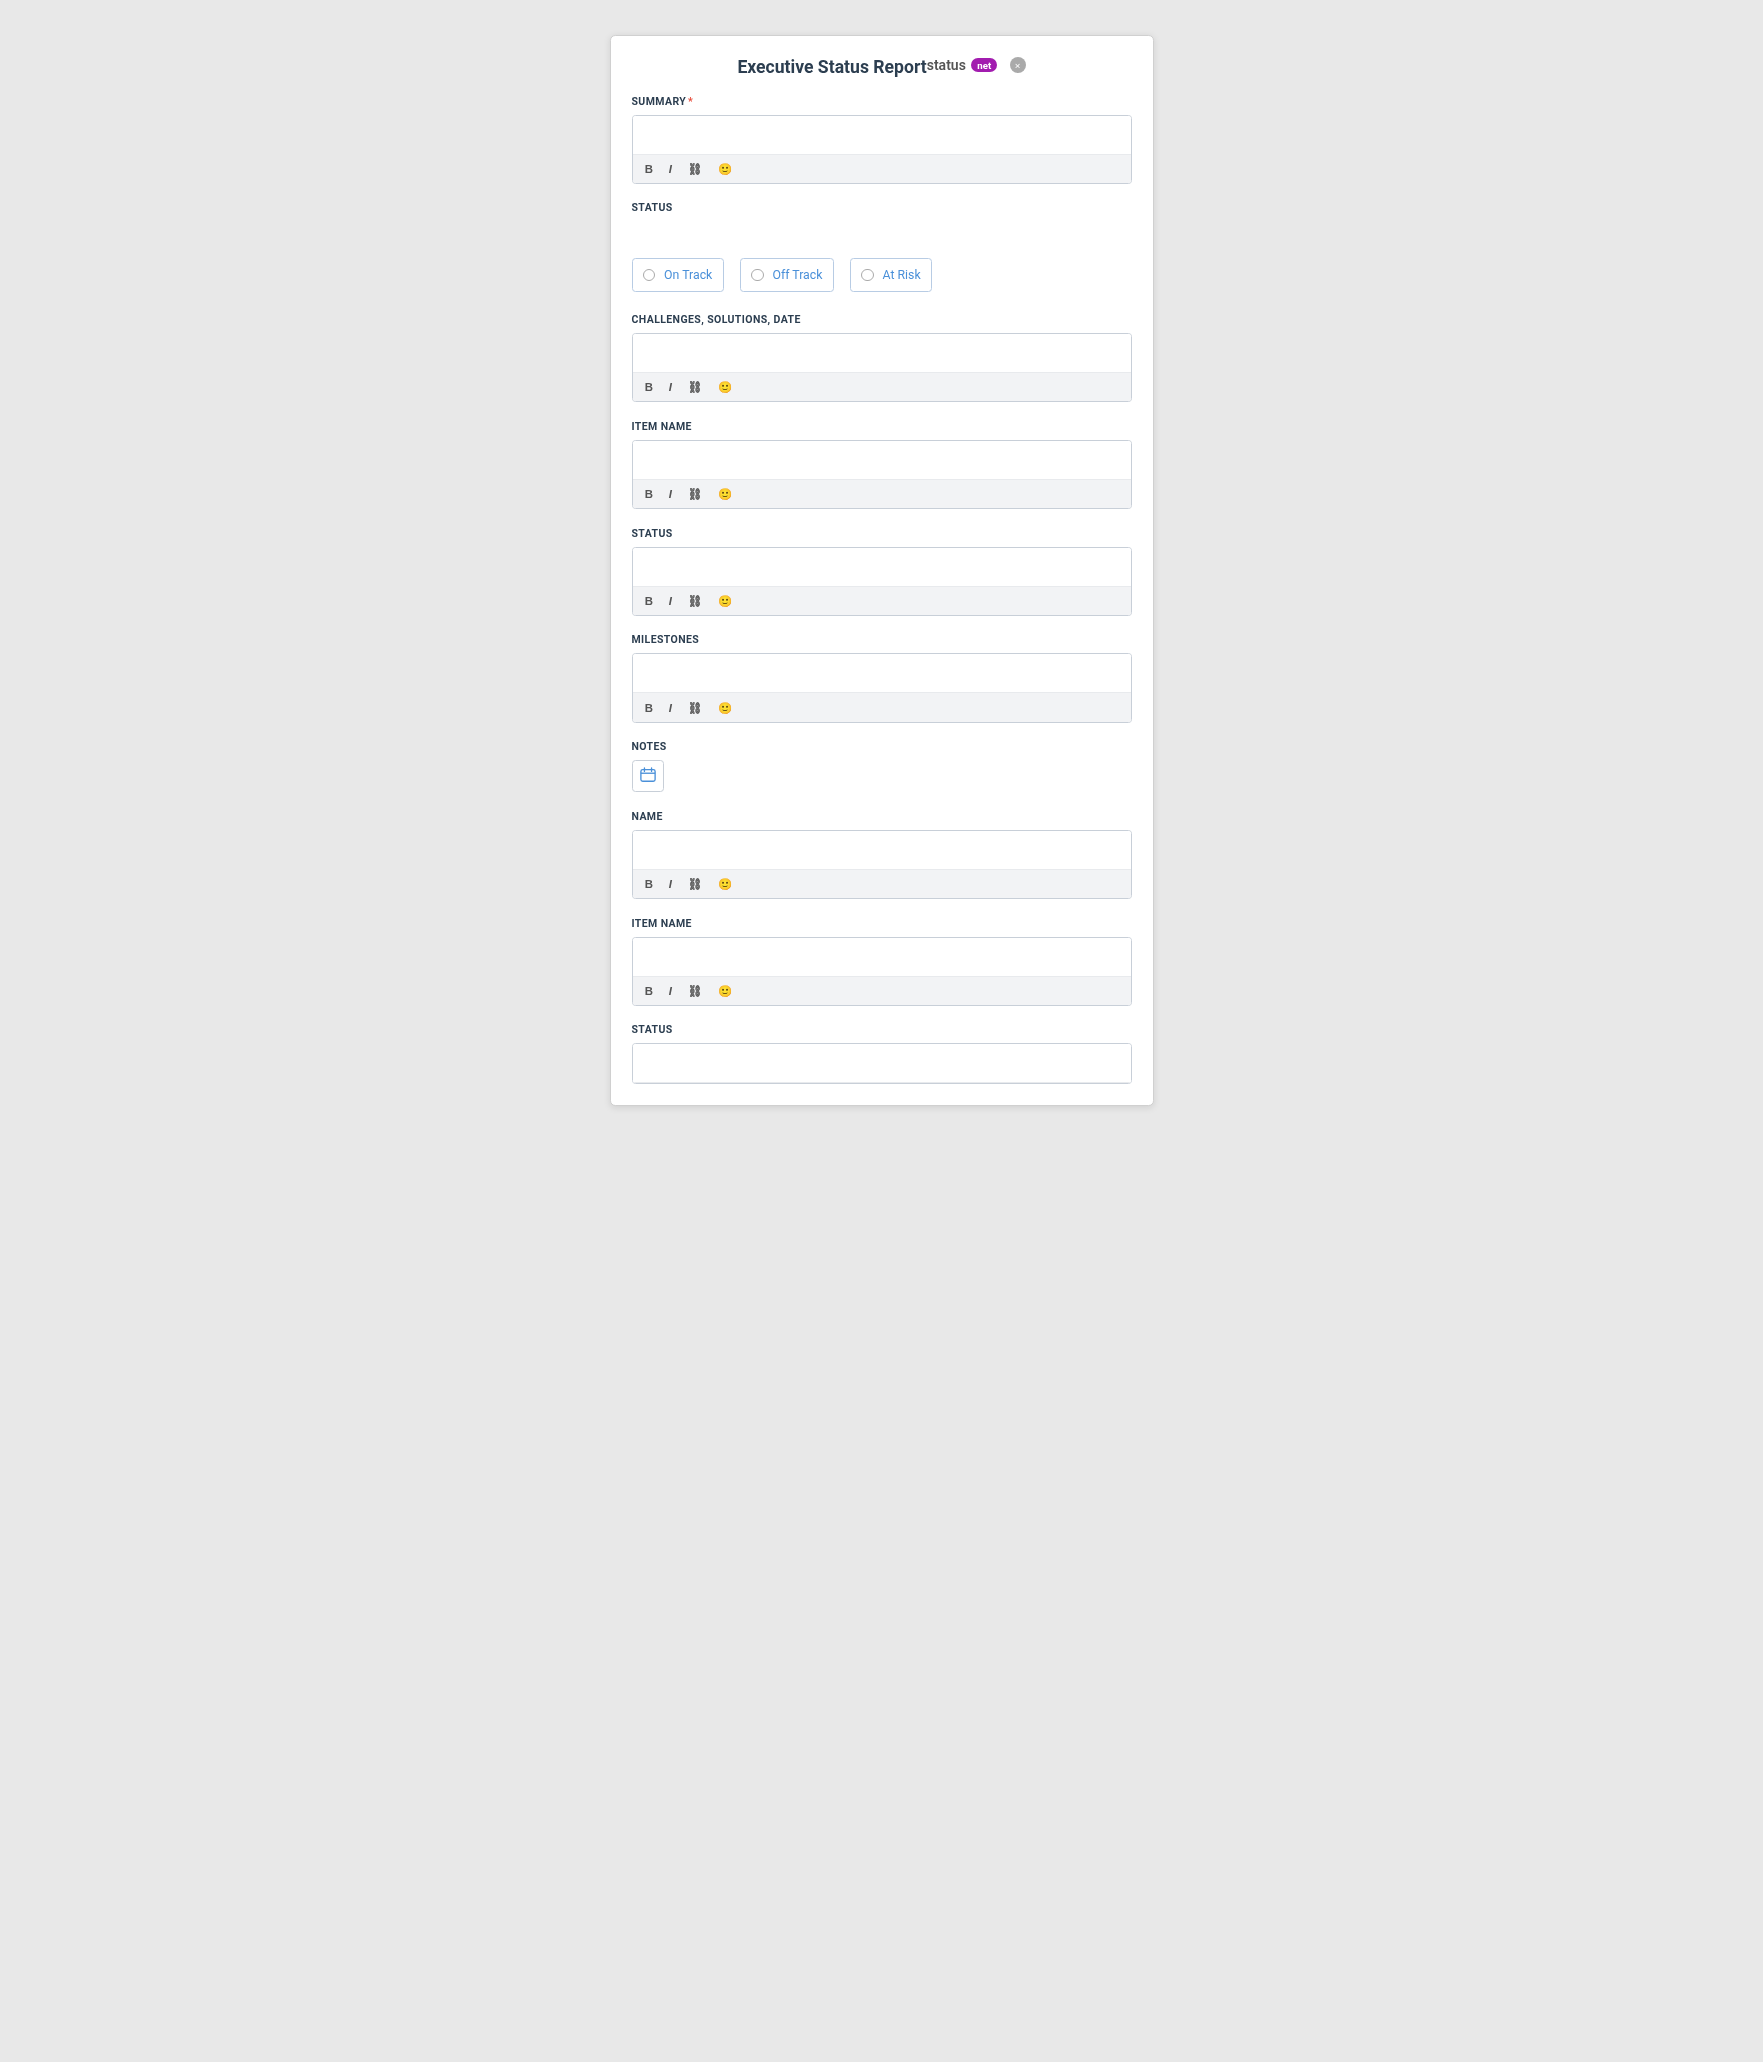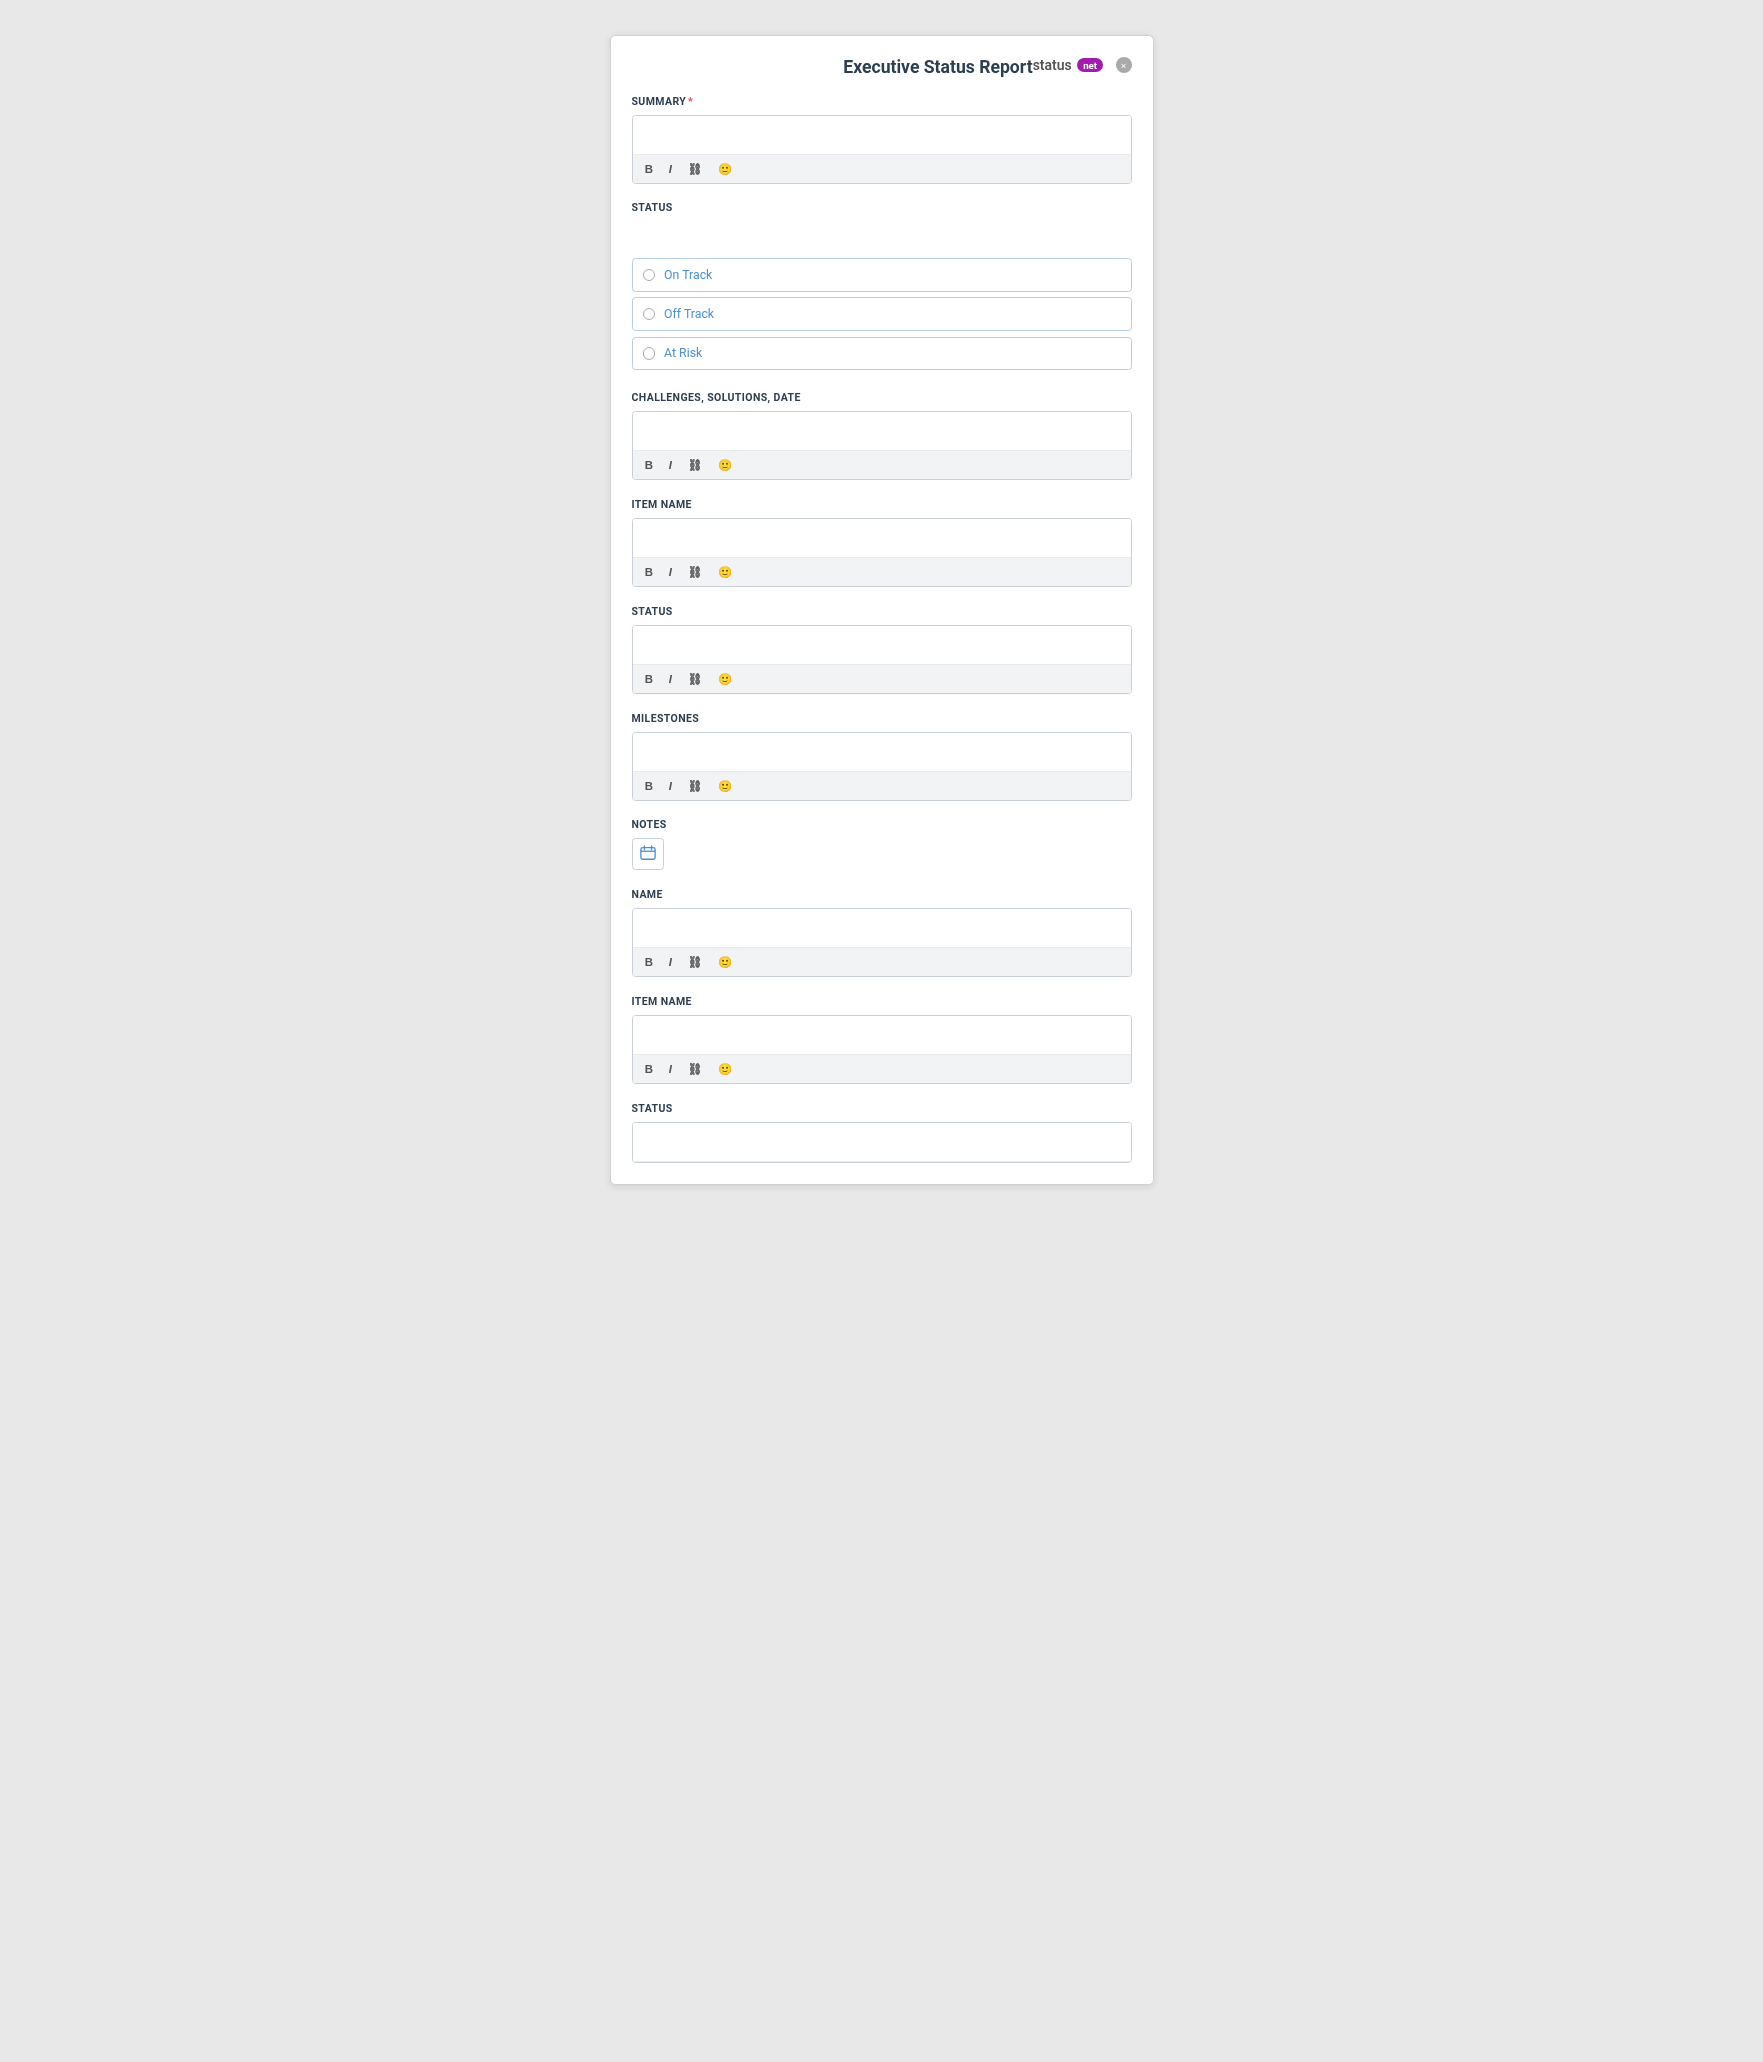--- a/index.html
+++ b/index.html
@@ -23,21 +23,21 @@
       border: 0.9px solid #d0d0d0;
       border-radius: 5.3px;
       width: 544px;
       padding: 21px;
       position: relative;
       box-shadow: 0 1.8px 7px rgba(0,0,0,0.1);
     }
 
     .modal-header {
       display: flex;
-      justify-content: flex-end;
+      justify-content: center;
       align-items: flex-start;
       margin-bottom: 14px;
     }
 
     .modal-title {
       font-size: 17.6px;
       font-weight: 700;
       color: #2c3e50;
     }
 
@@ -121,22 +121,22 @@
       cursor: pointer;
       font-size: 11.4px;
       color: #555;
       padding: 1.8px 3.5px;
       border-radius: 2.6px;
       font-weight: 600;
     }
 
     .status-options {
       display: flex;
-      flex-direction: column;
-      gap: 2px;
+      flex-direction: row;
+      gap: 16px;
       margin-top: 44px;
     }
 
     .status-option {
       display: flex;
       align-items: center;
       gap: 8.8px;
       padding: 8.8px 10.5px;
       border: 0.9px solid #b8cce4;
       border-radius: 3.5px;

